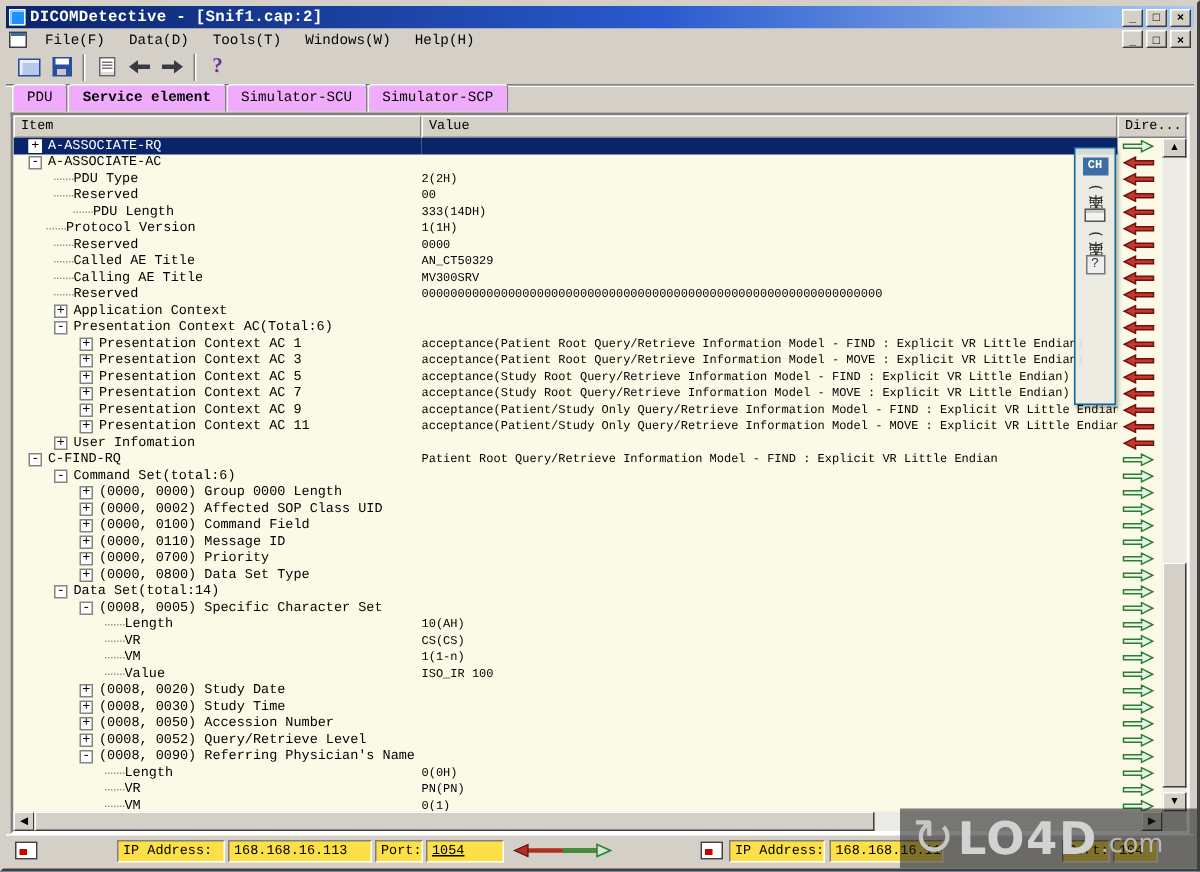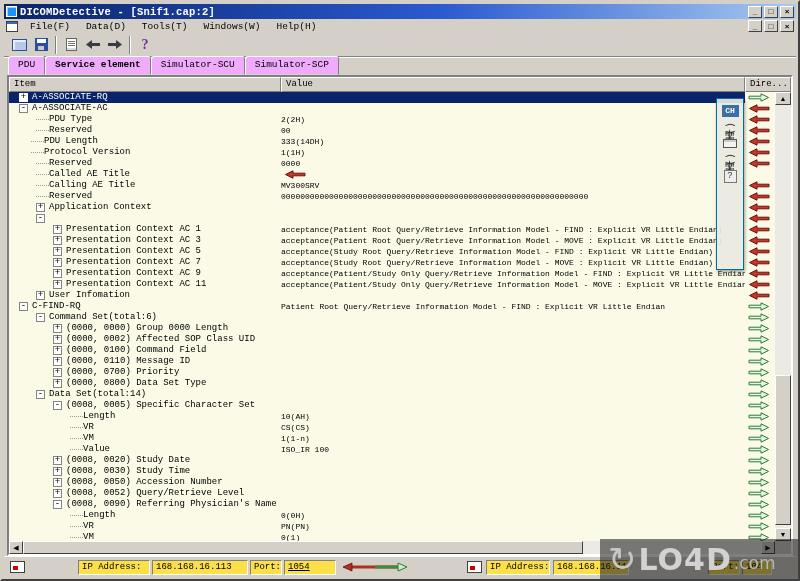--- a/index.html
+++ b/index.html
@@ -216,34 +216,34 @@
             <span class="tlabel">Reserved</span>
           </div>
           <div class="cell-value">00</div>
           <div class="cell-dir">
             <svg width="22" height="9" viewBox="0 0 22 9">
               <path d="M21 3.2 H9 V0.8 L1.5 4.5 L9 8.2 V5.8 H21 Z" fill="#C0392B" stroke="#701010" stroke-width="1"></path>
             </svg>
           </div>
         </div>
         <div class="trow">
+          <div class="cell-item" style="padding-left: 40px;">
+            <span class="leafpad"></span>
+            <span class="tlabel">PDU Length</span>
+          </div>
+          <div class="cell-value">333(14DH)</div>
+          <div class="cell-dir">
+            <svg width="22" height="9" viewBox="0 0 22 9">
+              <path d="M21 3.2 H9 V0.8 L1.5 4.5 L9 8.2 V5.8 H21 Z" fill="#C0392B" stroke="#701010" stroke-width="1"></path>
+            </svg>
+          </div>
+        </div>
+        <div class="trow">
           <div class="cell-item" style="padding-left: 22px;">
             <span class="leafpad"></span>
-            <span class="tlabel">PDU Length</span>
-          </div>
-          <div class="cell-value">333(14DH)</div>
-          <div class="cell-dir">
-            <svg width="22" height="9" viewBox="0 0 22 9">
-              <path d="M21 3.2 H9 V0.8 L1.5 4.5 L9 8.2 V5.8 H21 Z" fill="#C0392B" stroke="#701010" stroke-width="1"></path>
-            </svg>
-          </div>
-        </div>
-        <div class="trow">
-          <div class="cell-item" style="padding-left: 22px;">
-            <span class="leafpad"></span>
             <span class="tlabel">Protocol Version</span>
           </div>
           <div class="cell-value">1(1H)</div>
           <div class="cell-dir">
             <svg width="22" height="9" viewBox="0 0 22 9">
               <path d="M21 3.2 H9 V0.8 L1.5 4.5 L9 8.2 V5.8 H21 Z" fill="#C0392B" stroke="#701010" stroke-width="1"></path>
             </svg>
           </div>
         </div>
         <div class="trow">
@@ -256,20 +256,21 @@
             <svg width="22" height="9" viewBox="0 0 22 9">
               <path d="M21 3.2 H9 V0.8 L1.5 4.5 L9 8.2 V5.8 H21 Z" fill="#C0392B" stroke="#701010" stroke-width="1"></path>
             </svg>
           </div>
         </div>
         <div class="trow">
           <div class="cell-item" style="padding-left: 27px;">
             <span class="leafpad"></span>
             <span class="tlabel">Called AE Title</span>
           </div>
+          <div class="cell-value">AN_CT50329</div>
           <div class="cell-dir">
             <svg width="22" height="9" viewBox="0 0 22 9">
               <path d="M21 3.2 H9 V0.8 L1.5 4.5 L9 8.2 V5.8 H21 Z" fill="#C0392B" stroke="#701010" stroke-width="1"></path>
             </svg>
           </div>
         </div>
         <div class="trow">
           <div class="cell-item" style="padding-left: 27px;">
             <span class="leafpad"></span>
             <span class="tlabel">Calling AE Title</span>
@@ -301,20 +302,21 @@
           <div class="cell-value"></div>
           <div class="cell-dir">
             <svg width="22" height="9" viewBox="0 0 22 9">
               <path d="M21 3.2 H9 V0.8 L1.5 4.5 L9 8.2 V5.8 H21 Z" fill="#C0392B" stroke="#701010" stroke-width="1"></path>
             </svg>
           </div>
         </div>
         <div class="trow">
           <div class="cell-item" style="padding-left: 27px;">
             <span class="expander">-</span>
+            <span class="tlabel">Presentation Context AC(Total:6)</span>
           </div>
           <div class="cell-value"></div>
           <div class="cell-dir">
             <svg width="22" height="9" viewBox="0 0 22 9">
               <path d="M21 3.2 H9 V0.8 L1.5 4.5 L9 8.2 V5.8 H21 Z" fill="#C0392B" stroke="#701010" stroke-width="1"></path>
             </svg>
           </div>
         </div>
         <div class="trow">
           <div class="cell-item" style="padding-left: 44px;">

